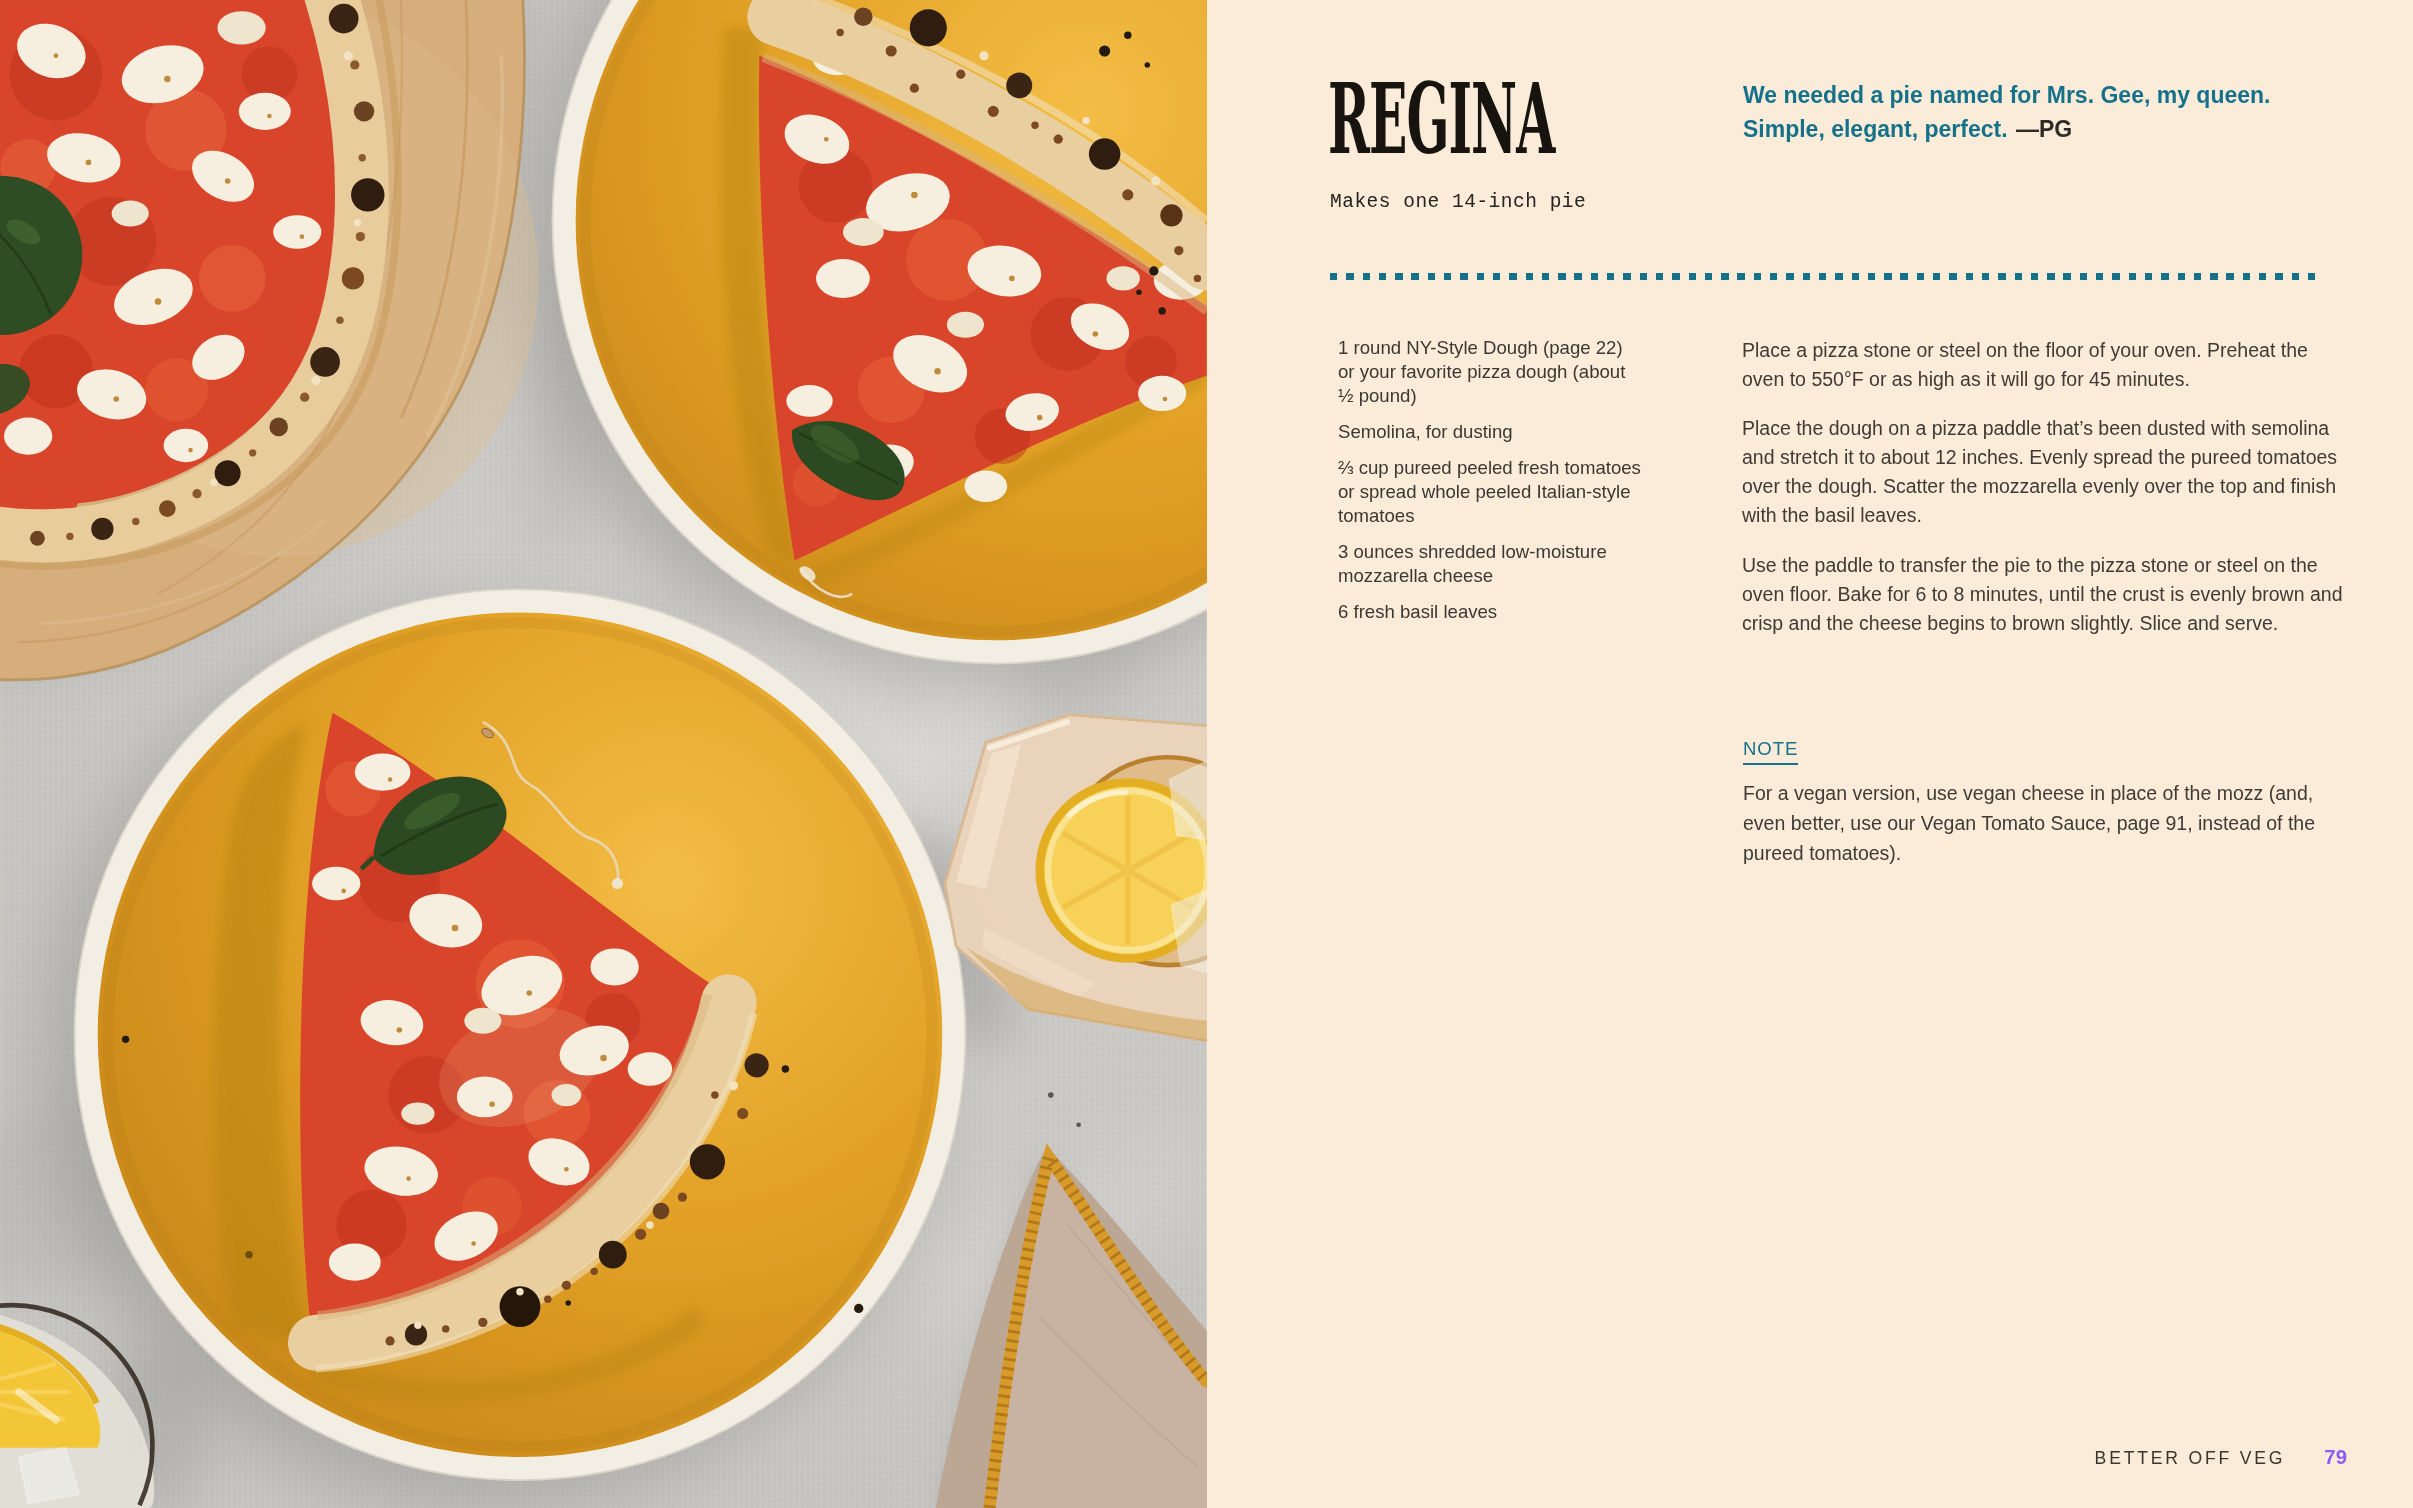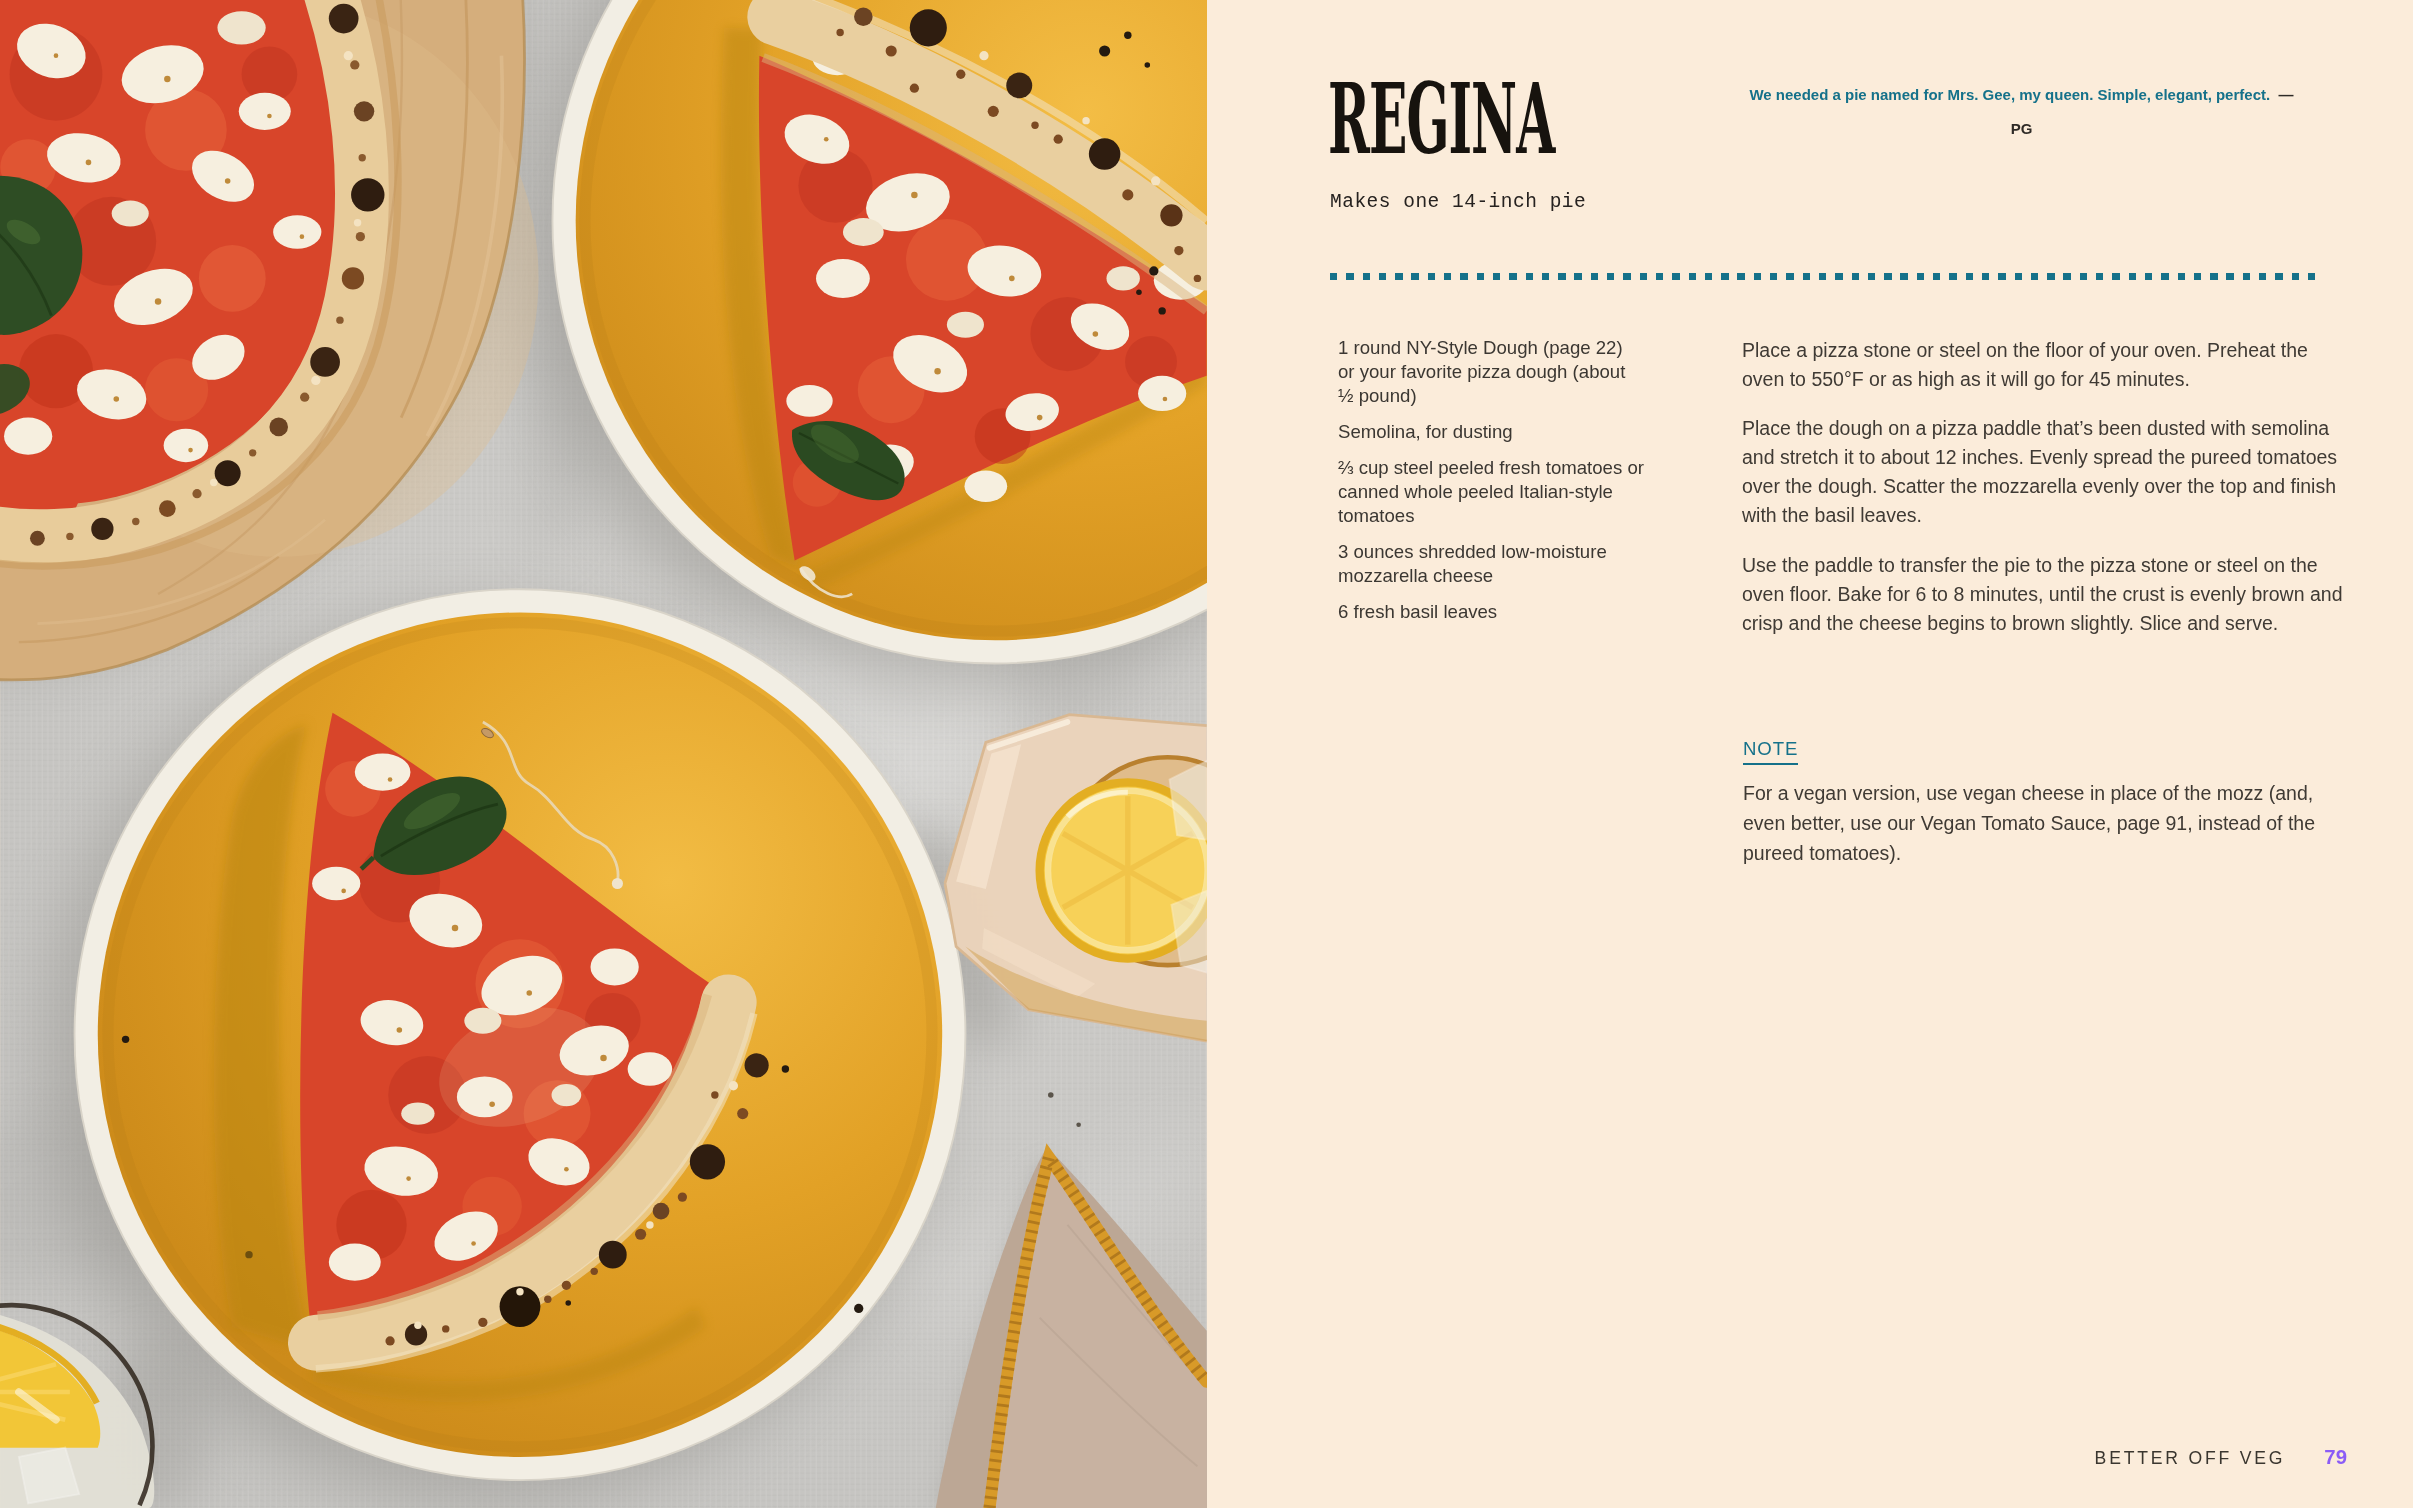--- a/index.html
+++ b/index.html
@@ -7,21 +7,21 @@
           font-family:"Liberation Sans", sans-serif;}
   .photo-page{position:absolute;left:0;top:0;width:1207px;height:1508px;overflow:hidden;}
   .recipe-page{position:absolute;left:1207px;top:0;width:1207px;height:1508px;background:#fbecda;border-radius:15px;}
 
   .title{position:absolute;left:121px;top:71px;margin:0;font-family:"DejaVu Serif", serif;
          font-weight:700;font-size:97px;line-height:1;color:#17130e;
          transform:scaleX(0.52);transform-origin:left top;letter-spacing:-1.9px;white-space:nowrap;}
   .yield{position:absolute;left:123px;top:191px;font-family:"Liberation Mono", monospace;
          font-size:19.5px;letter-spacing:0.5px;color:#262220;white-space:nowrap;}
   .quote{position:absolute;left:536px;top:78px;width:557px;margin:0;
-         font-size:15px;line-height:34px;font-weight:700;color:#15718a;text-align:center;}
+         font-size:23px;line-height:34px;font-weight:700;color:#15718a;}
   .quote .attr{color:#2e2a26;margin-left:8.4px;}
   .divider{position:absolute;left:123px;top:273px;width:990px;height:7.4px;
            background:repeating-linear-gradient(to right,#15718a 0 7.4px,transparent 7.4px 16.3px);}
   .ingredients{position:absolute;left:123px;top:336px;width:306px;color:#3b3732;
                font-size:18.6px;line-height:24px;margin-left:8px;}
   .ingredients p{margin:0 0 12px 0;}
   .steps{position:absolute;left:535px;top:336px;width:608px;color:#3f3a34;
          font-size:19.5px;line-height:29px;}
   .steps p{margin:0 0 20.4px 0;}
   .note-label{position:absolute;left:536px;top:738px;font-size:18.6px;font-weight:400;
@@ -453,21 +453,21 @@
     <h1 class="title">REGINA</h1>
     <div class="yield">Makes one 14-inch pie</div>
 
     <p class="quote"><span>We needed a pie named for Mrs. Gee, my queen. Simple, elegant, perfect.</span><span class="attr">—PG</span></p>
 
     <div class="divider"></div>
 
     <div class="ingredients">
       <p>1 round NY-Style Dough (page 22) or your favorite pizza dough (about ½ pound)</p>
       <p>Semolina, for dusting</p>
-      <p>⅔ cup steel peeled fresh tomatoes or canned whole peeled Italian-style tomatoes</p>
+      <p>⅔ cup pureed peeled fresh tomatoes or spread whole peeled Italian-style tomatoes</p>
       <p>3 ounces shredded low-moisture mozzarella cheese</p>
       <p>6 fresh basil leaves</p>
     </div>
 
     <div class="steps">
       <p>Place a pizza stone or steel on the floor of your oven. Preheat the oven to 550°F or as high as it will go for 45 minutes.</p>
       <p>Place the dough on a pizza paddle that’s been dusted with semolina and stretch it to about 12 inches. Evenly spread the pureed tomatoes over the dough. Scatter the mozzarella evenly over the top and finish with the basil leaves.</p>
       <p>Use the paddle to transfer the pie to the pizza stone or steel on the oven floor. Bake for 6 to 8 minutes, until the crust is evenly brown and crisp and the cheese begins to brown slightly. Slice and serve.</p>
     </div>
 

